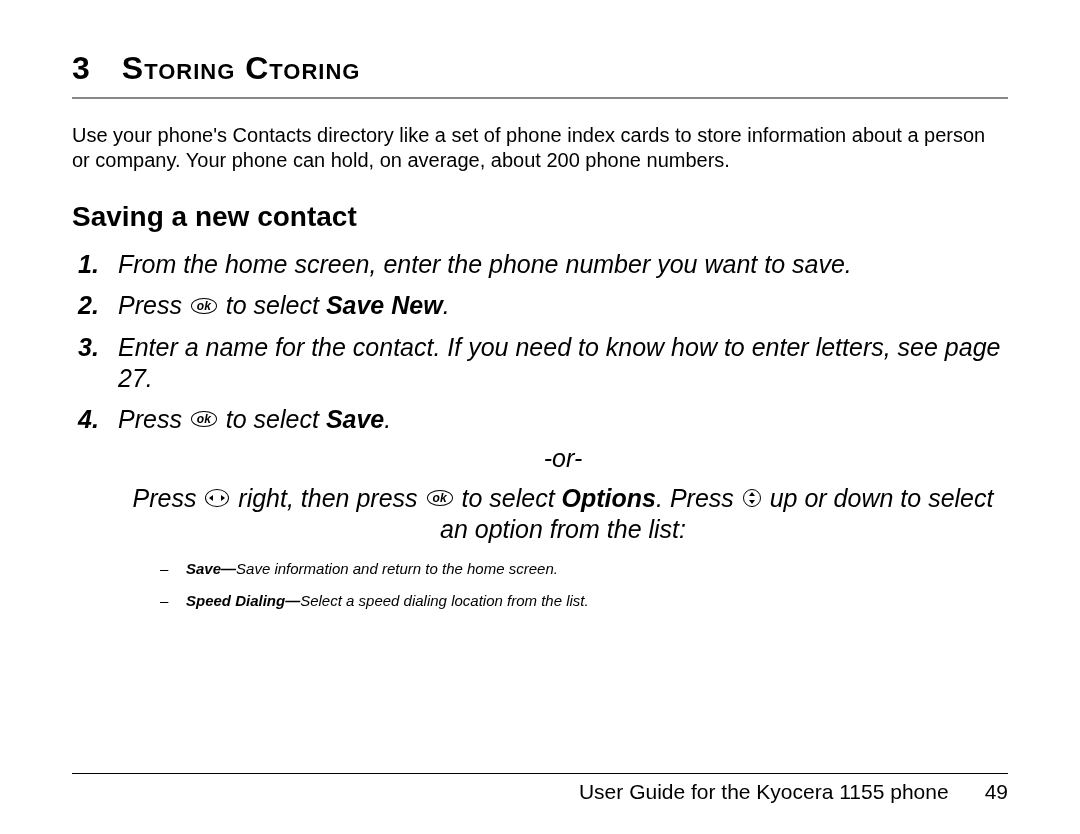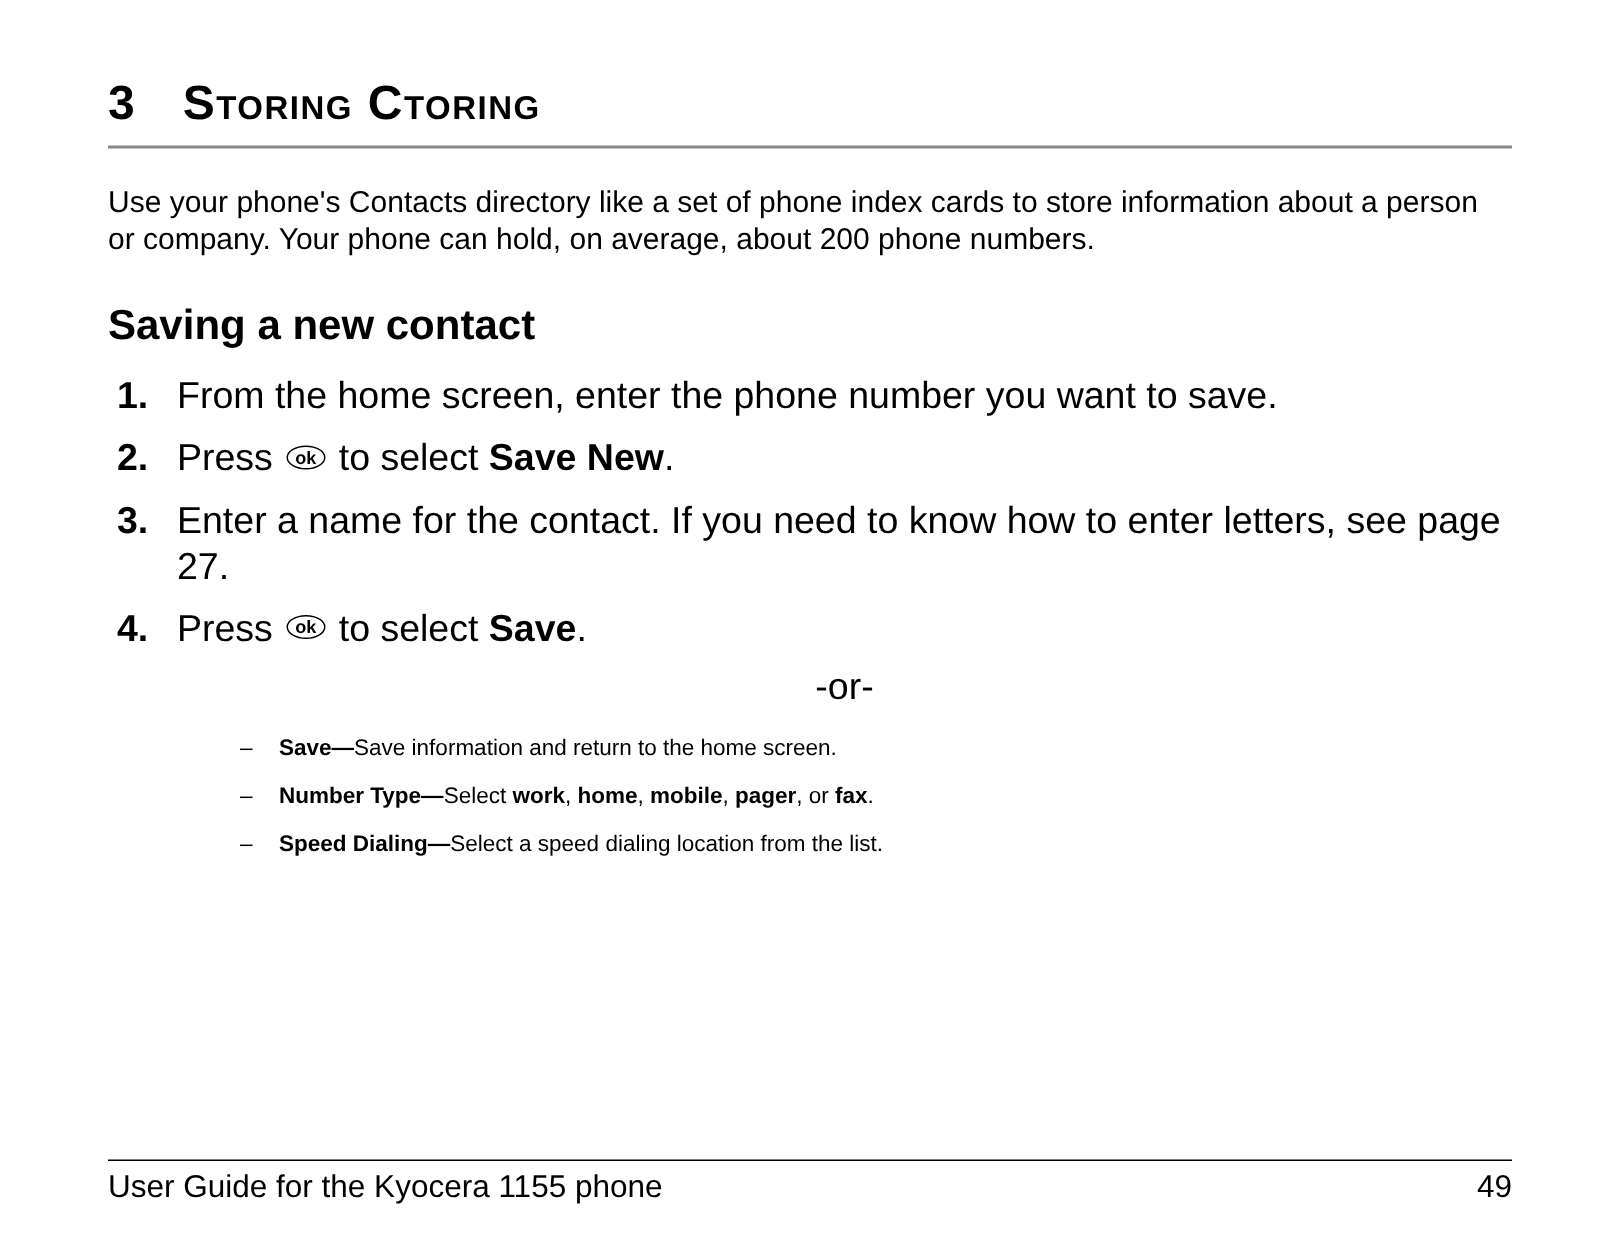--- a/index.html
+++ b/index.html
@@ -43,20 +43,21 @@
     }
     .section-heading {
       font-size: 28px;
       font-weight: bold;
       margin-bottom: 16px;
     }
     ol.steps {
       list-style: none;
       counter-reset: step;
       padding-left: 0;
+      font-style: italic;
     }
     ol.steps > li {
       counter-increment: step;
       font-size: 25px;
       line-height: 1.25;
       margin-bottom: 10px;
       padding-left: 46px;
       position: relative;
     }
     ol.steps > li::before {
@@ -161,22 +162,23 @@
       left: 0;
     }
     .footer {
       position: absolute;
       bottom: 30px;
       left: 72px;
       right: 72px;
       border-top: 1px solid #000;
       padding-top: 6px;
       display: flex;
-      justify-content: space-between;
+      justify-content: flex-end;
       font-size: 21px;
+      gap: 36px;
     }
   </style>
 </head>
 <body>
 
 <div class="chapter-header">
   <span class="chapter-num">3</span>
   <span class="chapter-title"><span>S</span><span class="caps-small">TORING</span><span> C</span><span class="caps-small">TORING</span></span>
 </div>
 
@@ -190,28 +192,28 @@
   </li>
   <li>
     <span>Press </span><span class="ok-icon">ok</span><span> to select </span><span class="bold">Save New</span><span>.</span>
   </li>
   <li>
     <span>Enter a name for the contact. If you need to know how to enter letters, see page 27.</span>
   </li>
   <li>
     <span>Press </span><span class="ok-icon">ok</span><span> to select </span><span class="bold">Save</span><span>.</span>
     <div class="step-sub">-or-</div>
+    <div class="step-sub">
+      <span>Press </span><span class="nav-icon"></span><span> right, then press </span><span class="ok-icon">ok</span><span> to select </span><span class="bold">Options</span><span>. Press </span><span class="updown-icon"></span><span> up or down to select an option from the list:</span>
+    </div>
     <ul class="sub-list">
       <li>
         <span class="bold">Save—</span><span>Save information and return to the home screen.</span>
       </li>
       <li>
-        <span class="bold">Number Type—</span><span>Select </span><span class="bold">work</span><span>, </span><span class="bold">home</span><span>, </span><span class="bold">mobile</span><span>, </span><span class="bold">pager</span><span>, or </span><span class="bold">fax</span><span>.</span>
-      </li>
-      <li>
         <span class="bold">Speed Dialing—</span><span>Select a speed dialing location from the list.</span>
       </li>
     </ul>
   </li>
 </ol>
 
 <div class="footer">
   <span>User Guide for the Kyocera 1155 phone</span>
   <span>49</span>
 </div>

